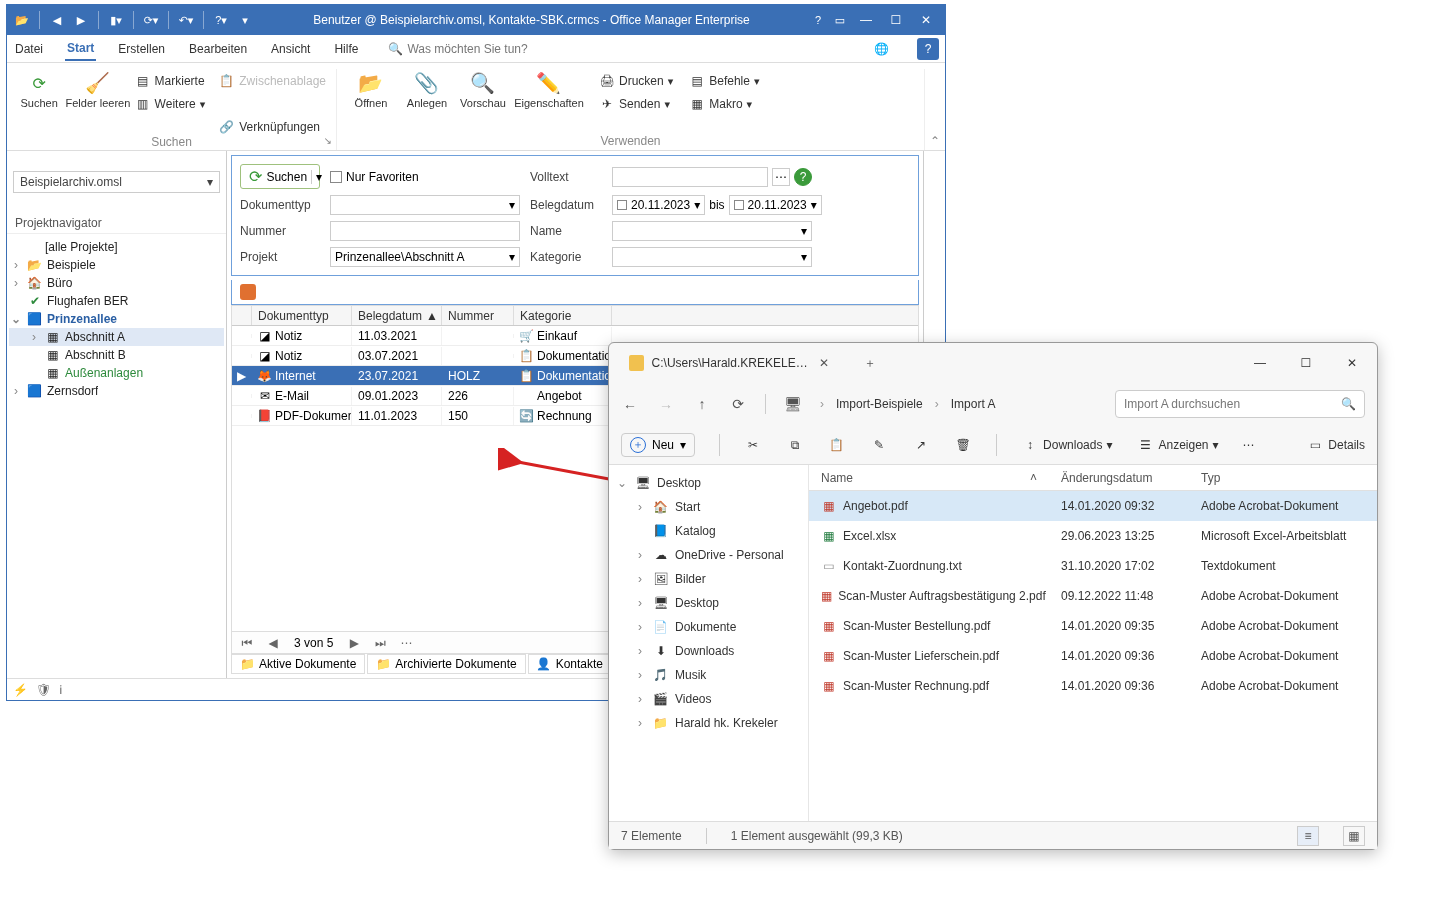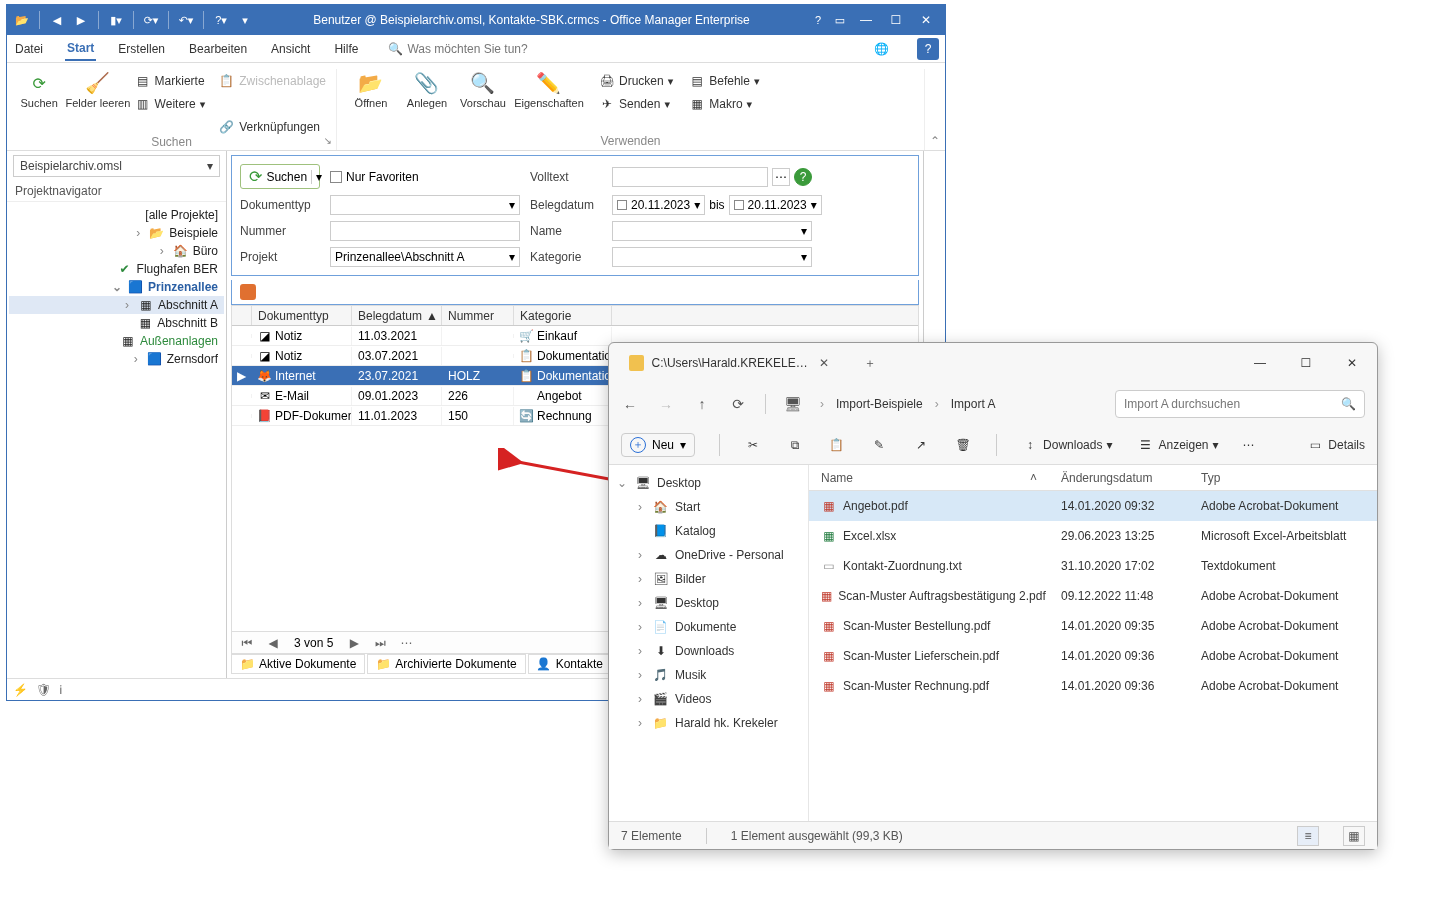--- a/index.html
+++ b/index.html
@@ -26,24 +26,24 @@
 .rgroup .caption{text-align:center;color:#888;font-size:11px;height:16px;position:relative;}
 .rgroup .caption .launcher{position:absolute;right:4px;top:0;font-size:10px;color:#888;}
 .bigbtn{display:flex;flex-direction:column;align-items:center;width:56px;gap:2px;padding-top:2px;}
 .bigbtn .bicon{width:24px;height:24px;display:flex;align-items:center;justify-content:center;font-size:20px;}
 .bigbtn .blabel{font-size:11px;text-align:center;color:#333;white-space:pre-line;}
 .smallcol{display:flex;flex-direction:column;gap:3px;padding-top:2px;}
 .smallbtn{display:flex;align-items:center;gap:4px;height:20px;padding:0 4px;font-size:11px;color:#333;}
 .smallbtn .sicon{width:16px;height:16px;display:flex;align-items:center;justify-content:center;}
 .om-content{flex:1;display:flex;min-height:0;}
 .sidebar{width:220px;border-right:1px solid #ccc;display:flex;flex-direction:column;background:#fff;}
-.sidebar .arch-combo{margin:4px 6px;border:1px solid #ccc;height:22px;display:flex;align-items:center;justify-content:space-between;padding:0 6px;color:#444;}
+.sidebar .arch-combo{margin:20px 6px;border:1px solid #ccc;height:22px;display:flex;align-items:center;justify-content:space-between;padding:0 6px;color:#444;}
 .sidebar .hdr{padding:3px 8px;color:#555;border-bottom:1px solid #eee;}
 .tree{padding:4px 2px;}
-.tree-item{display:flex;align-items:center;height:18px;gap:4px;padding-right:6px;color:#222;justify-content:flex-end;}
+.tree-item{display:flex;align-items:center;height:18px;gap:4px;padding-right:6px;color:#222;}
 .tree-item .expander{width:14px;text-align:center;color:#888;}
 .tree-item .ticon{width:16px;height:16px;display:flex;align-items:center;justify-content:center;}
 .tree-item.sel{background:#dfe8f5;}
 .tree-item.bold{font-weight:700;color:#2a5fa4;}
 .tree-item .lbl{white-space:nowrap;overflow:hidden;text-overflow:ellipsis;}
 .tree-item.green .lbl{color:#2d8a3c;}
 .maincol{flex:1;display:flex;flex-direction:column;min-width:0;}
 .searchpanel{border:1px solid #6fa0db;margin:4px;padding:8px;display:grid;grid-template-columns:80px 190px 72px 200px;gap:6px 10px;align-items:center;}
 .searchpanel .suchen-btn{grid-column:1;border:1px solid #9fc17d;border-radius:3px;padding:2px 8px;background:#fff;display:flex;align-items:center;gap:4px;}
 .searchpanel .nurfav{grid-column:2;display:flex;align-items:center;gap:4px;}

